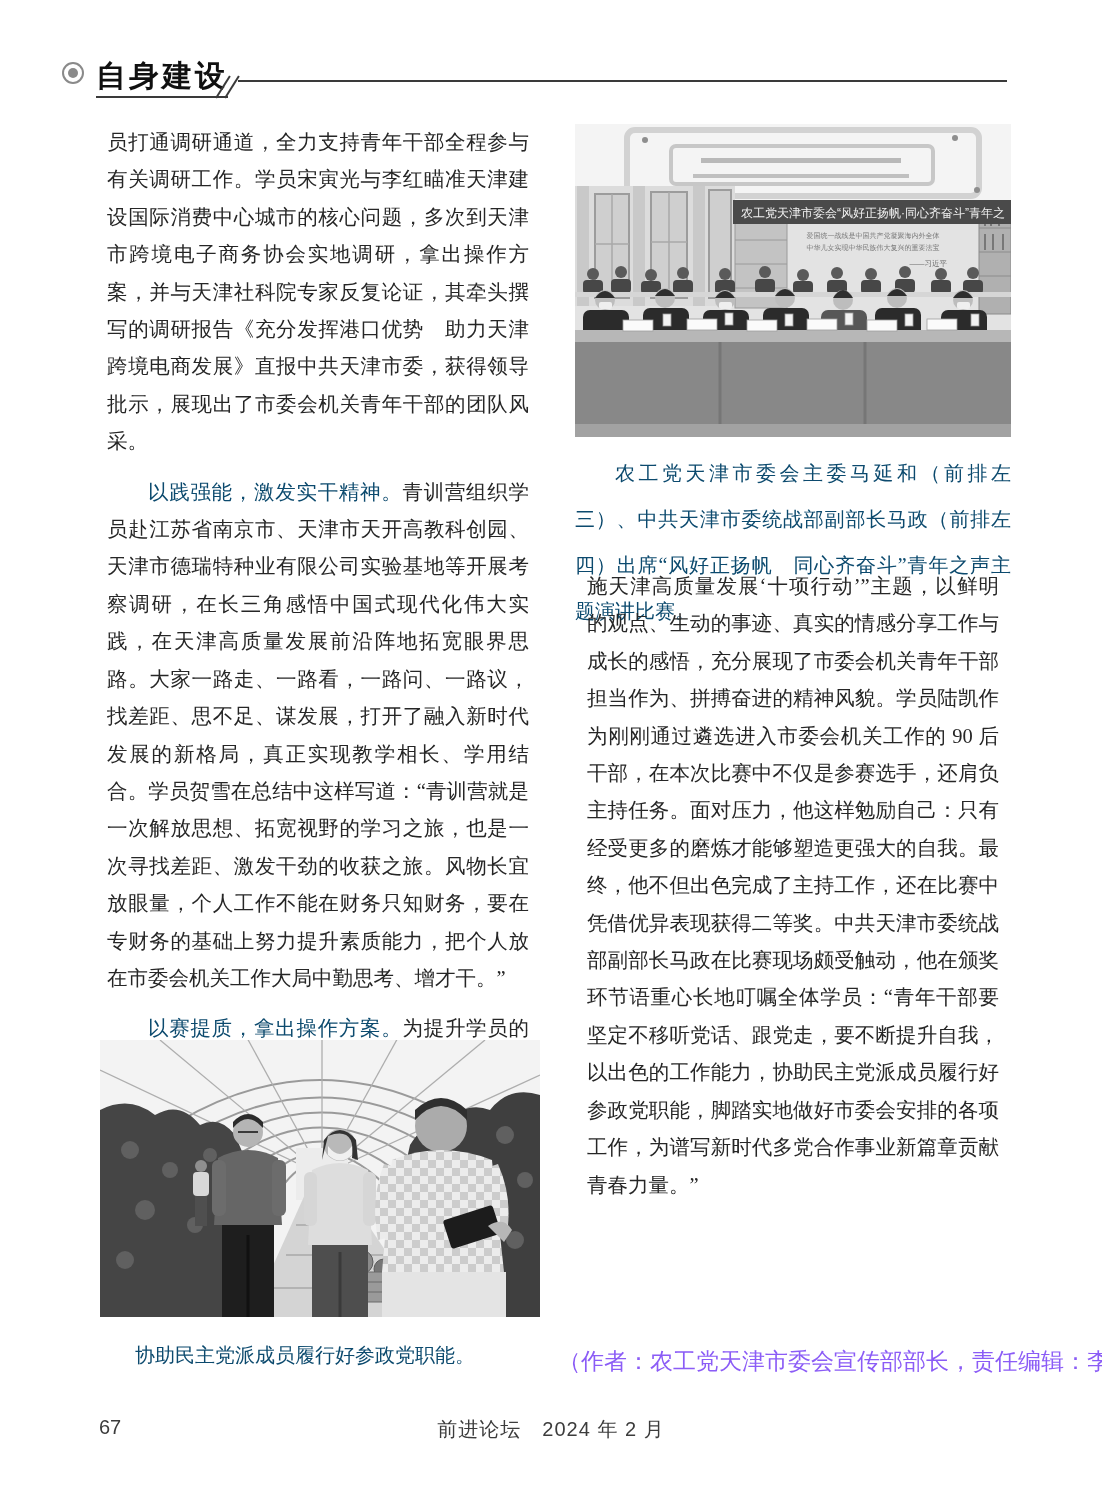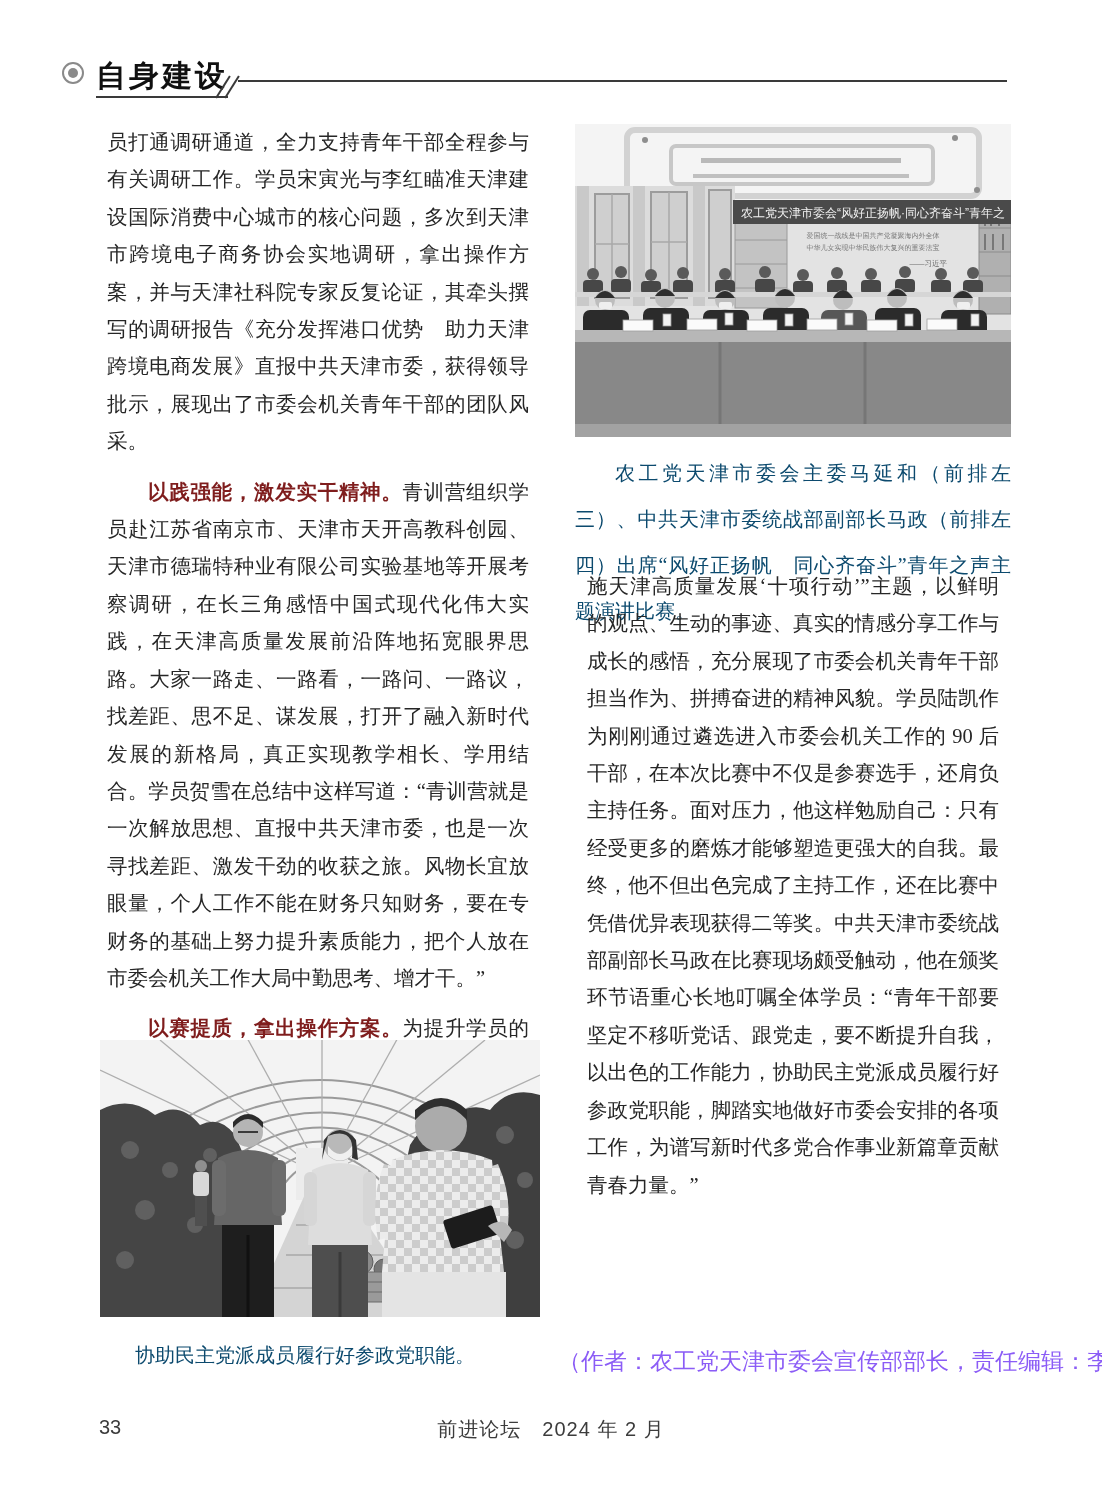--- a/index.html
+++ b/index.html
@@ -16,21 +16,21 @@
   .hdr-underline{position:absolute;left:34px;top:40px;width:132px;height:2px;background:#3a3a3a;}
   .hdr-slash{position:absolute;left:150px;top:18px;width:30px;height:26px;}
   .hdr-slash span{position:absolute;top:0;width:2px;height:26px;background:#3a3a3a;transform:rotate(32deg);}
   .hdr-slash span:nth-child(1){left:10px;}
   .hdr-slash span:nth-child(2){left:19px;}
   .hdr-rule{position:absolute;left:176px;top:24px;right:0;height:2px;background:#3a3a3a;}
   
   .body-text{font-size:20.5px;line-height:37.4px;text-align:justify;}
   .body-text p{margin:12px;}
   .p-indent{text-indent:2em;}
-  .lead{font-family:"Liberation Sans",sans-serif;font-weight:700;color:#7f1d1d;}
+  .lead{font-family:"Liberation Sans",sans-serif;font-weight:400;color:#0c4a6e;}
   .col-left{position:absolute;left:95px;top:112px;width:446px;}
   .col-right-text{position:absolute;left:575px;top:556px;width:436px;}
   
   .photo{position:absolute;overflow:hidden;background:#a16207;}
   .photo svg{display:block;width:100%;height:100%;}
   .photo-right{left:575px;top:124px;width:436px;height:313px;}
   .photo-left{left:100px;top:1040px;width:440px;height:277px;}
   
   .caption{font-size:20px;line-height:46px;color:#0c4a6e;text-align:justify;}
   .cap-right{position:absolute;left:575px;top:450px;width:436px;text-indent:2em;}
@@ -49,21 +49,21 @@
   <span class="hdr-underline"></span>
   <span class="hdr-slash">
       <span></span>
       <span></span>
     </span>
   <span class="hdr-rule"></span>
 </div>
 
 <div class="col-left body-text">
   <p>员打通调研通道，全力支持青年干部全程参与有关调研工作。学员宋寅光与李红瞄准天津建设国际消费中心城市的核心问题，多次到天津市跨境电子商务协会实地调研，拿出操作方案，并与天津社科院专家反复论证，其牵头撰写的调研报告《充分发挥港口优势　助力天津跨境电商发展》直报中共天津市委，获得领导批示，展现出了市委会机关青年干部的团队风采。</p>
-  <p class="p-indent"><span class="lead">以践强能，激发实干精神。</span><span>青训营组织学员赴江苏省南京市、天津市天开高教科创园、天津市德瑞特种业有限公司实验基地等开展考察调研，在长三角感悟中国式现代化伟大实践，在天津高质量发展前沿阵地拓宽眼界思路。大家一路走、一路看，一路问、一路议，找差距、思不足、谋发展，打开了融入新时代发展的新格局，真正实现教学相长、学用结合。学员贺雪在总结中这样写道：“青训营就是一次解放思想、直报中共天津市委，也是一次寻找差距、激发干劲的收获之旅。风物长宜放眼量，个人工作不能在财务只知财务，要在专财务的基础上努力提升素质能力，把个人放在市委会机关工作大局中勤思考、增才干。”</span></p>
+  <p class="p-indent"><span class="lead">以践强能，激发实干精神。</span><span>青训营组织学员赴江苏省南京市、天津市天开高教科创园、天津市德瑞特种业有限公司实验基地等开展考察调研，在长三角感悟中国式现代化伟大实践，在天津高质量发展前沿阵地拓宽眼界思路。大家一路走、一路看，一路问、一路议，找差距、思不足、谋发展，打开了融入新时代发展的新格局，真正实现教学相长、学用结合。学员贺雪在总结中这样写道：“青训营就是一次解放思想、拓宽视野的学习之旅，也是一次寻找差距、激发干劲的收获之旅。风物长宜放眼量，个人工作不能在财务只知财务，要在专财务的基础上努力提升素质能力，把个人放在市委会机关工作大局中勤思考、增才干。”</span></p>
   <p class="p-indent"><span class="lead">以赛提质，拿出操作方案。</span><span>为提升学员的思辨和表达能力，青训营举办了“风好正扬帆·同心齐奋斗”青年之声主题演讲比赛。赛前，学员精雕细琢演讲文稿、精心设计演示图文、反复演练比赛流程。赛中，10 名学员作为参赛选手依次登台，大家紧扣“学习中共二十大精神、助力实</span></p>
 </div>
 
 <div class="photo photo-left">
   <svg viewBox="0 0 440 277" preserveAspectRatio="none">
     <rect x="0" y="0" width="440" height="277" fill="#f3f3f3"></rect>
 
     <g stroke="#9a9a9a" stroke-width="2" fill="none">
       <path d="M-30,170 Q220,-90 470,170"></path>
       <path d="M10,160 Q220,-45 430,160"></path>
@@ -314,14 +314,14 @@
     </g>
   </svg>
 </div>
 <div class="caption cap-right">农工党天津市委会主委马延和（前排左三）、中共天津市委统战部副部长马政（前排左四）出席“风好正扬帆　同心齐奋斗”青年之声主题演讲比赛。</div>
 
 <div class="col-right-text body-text">
   <p>施天津高质量发展‘十项行动’”主题，以鲜明的观点、生动的事迹、真实的情感分享工作与成长的感悟，充分展现了市委会机关青年干部担当作为、拼搏奋进的精神风貌。学员陆凯作为刚刚通过遴选进入市委会机关工作的 90 后干部，在本次比赛中不仅是参赛选手，还肩负主持任务。面对压力，他这样勉励自己：只有经受更多的磨炼才能够塑造更强大的自我。最终，他不但出色完成了主持工作，还在比赛中凭借优异表现获得二等奖。中共天津市委统战部副部长马政在比赛现场颇受触动，他在颁奖环节语重心长地叮嘱全体学员：“青年干部要坚定不移听党话、跟党走，要不断提升自我，以出色的工作能力，协助民主党派成员履行好参政党职能，脚踏实地做好市委会安排的各项工作，为谱写新时代多党合作事业新篇章贡献青春力量。”</p>
 </div>
 <div class="author-line">（作者：农工党天津市委会宣传部部长，责任编辑：李想）</div>
 
-<div class="footer-num">33</div>
+<div class="footer-num">67</div>
 <div class="footer-center">前进论坛　2024 年 2 月</div>
 
 </body></html>

